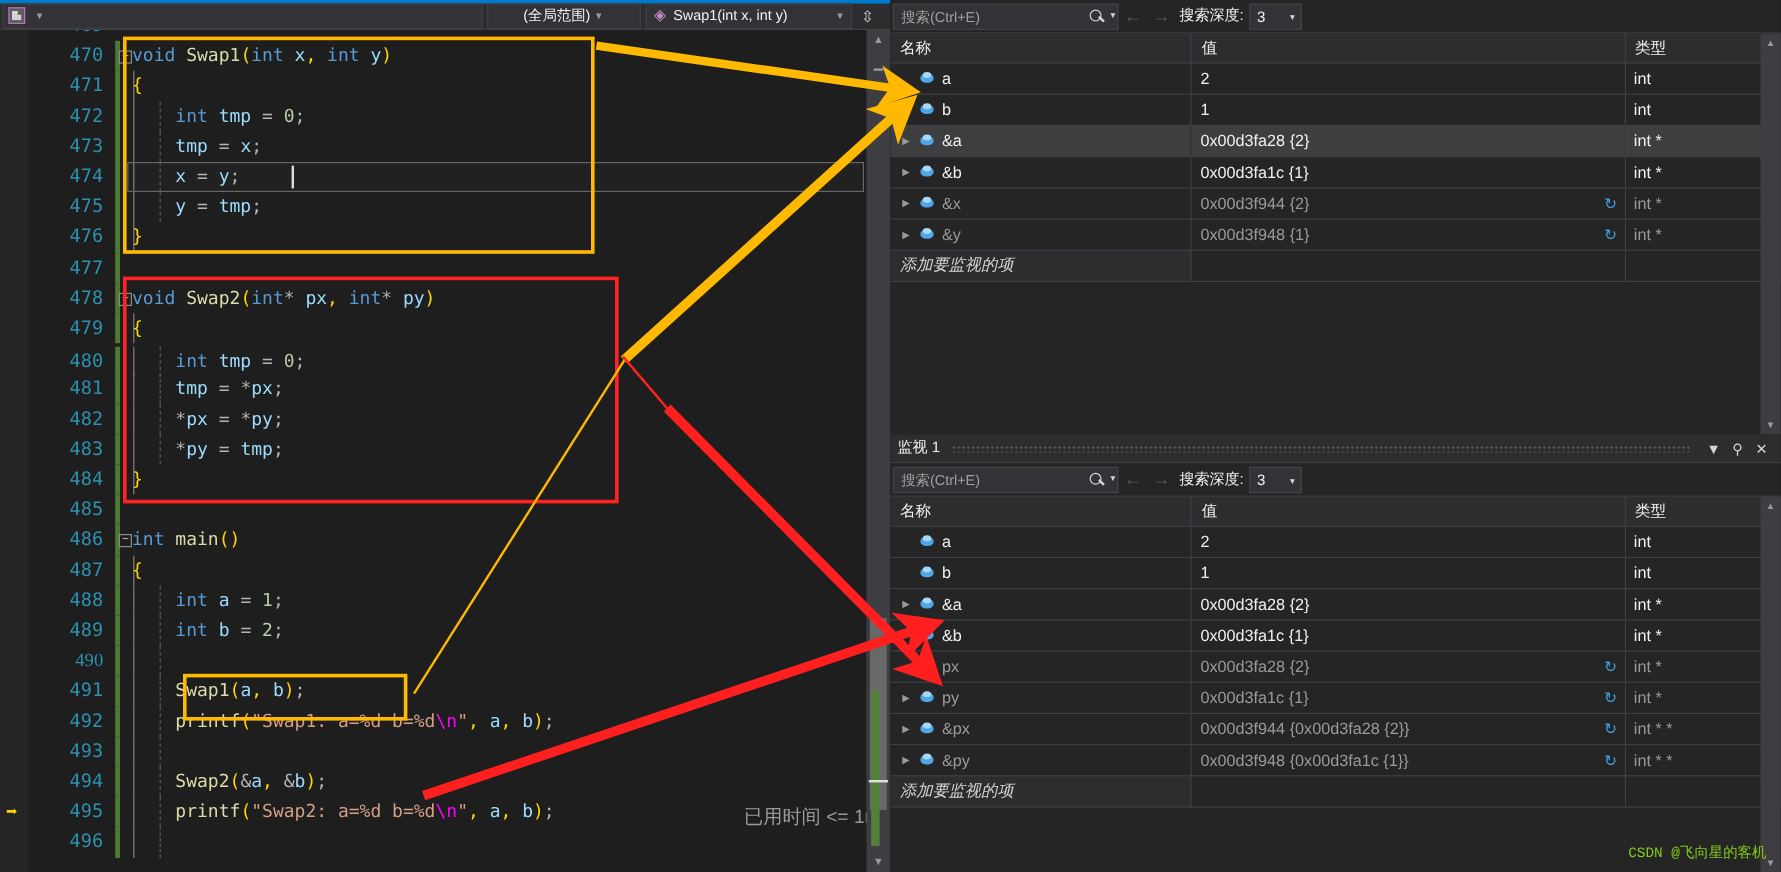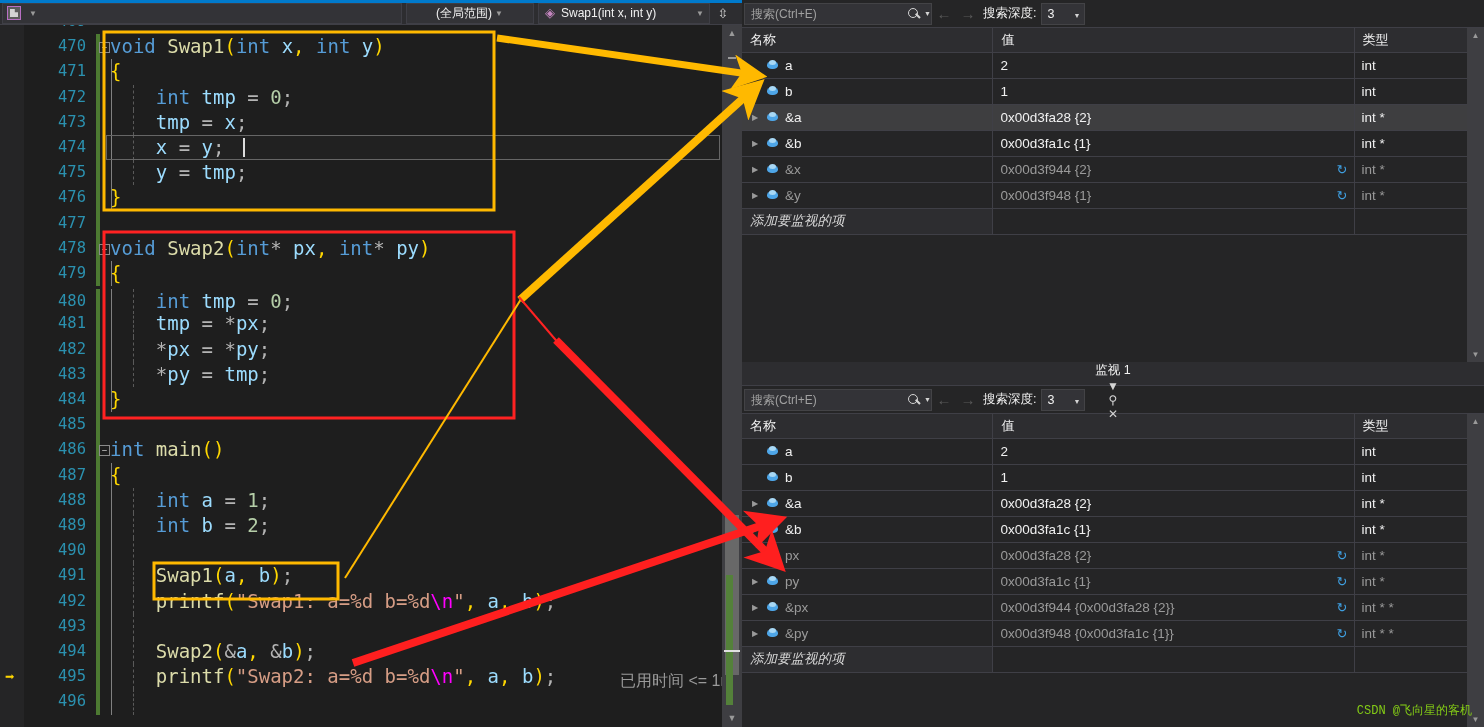--- a/index.html
+++ b/index.html
@@ -70,21 +70,21 @@
     white-space: pre; line-height: 25.2px;
   }
   .ln {
     position: absolute; left: 24px; width: 62px; text-align: right;
     color: #2b91af; font-size: 15.5px;
   }
   .changebar {
     position: absolute; left: 96px; width: 4px; height: 25.2px; background: #4d7a32;
   }
   .codetext {
-    position: absolute; left: 110px; color: #dcdcdc; font-size: 19px;
+    position: absolute; left: 110px; color: #dcdcdc; font-size: 15px;
   }
   
   .kw   { color: #569cd6; }
   .fn   { color: #dcdcaa; }
   .par  { color: #ffd700; }
   .num  { color: #b5cea8; }
   .str  { color: #d69d85; }
   .esc  { color: #ff00ff; }
   .var  { color: #9cdcfe; }
   .op   { color: #b4b4b4; }
@@ -142,21 +142,21 @@
   }
 
   
   .watch-pane { position: absolute; background: #252526; }
   #watch-top    { left: 742px; top: 0;   width: 742px; height: 362px; }
   #watch-bottom { left: 742px; top: 362px; width: 742px; height: 365px; }
 
   .pane-title {
     position: relative; height: 24px; background: #2d2d30;
     display: flex; align-items: center; padding: 0 6px;
-    color: #f1f1f1; font-size: 12.5px; border-bottom: 1px solid #3f3f46; flex-direction: column;
+    color: #f1f1f1; font-size: 12.5px; border-bottom: 1px solid #3f3f46;
   }
   .pane-title .dots {
     flex: 1; height: 6px; margin: 0 10px;
     background-image: radial-gradient(circle, #5a5a5a 1px, transparent 1px);
     background-size: 4px 4px;
   }
   .pane-title .ti {
     width: 20px; text-align: center; color: #d4d4d4; font-size: 12px; cursor: default;
   }
 
@@ -310,21 +310,21 @@
           <div class="code-line" style="top: 264px;"><span class="ln">480</span><div class="changebar"></div><div class="brace-bar"></div><div class="indent-guide" style="left:133px;"></div><span class="codetext">    <span class="kw">int</span> <span class="var">tmp</span> <span class="op">=</span> <span class="num">0</span><span class="op">;</span></span></div>
           <div class="code-line" style="top: 286.4px;"><span class="ln">481</span><div class="changebar"></div><div class="brace-bar"></div><div class="indent-guide" style="left:133px;"></div><span class="codetext">    <span class="var">tmp</span> <span class="op">=</span> <span class="op">*</span><span class="var">px</span><span class="op">;</span></span></div>
           <div class="code-line" style="top: 311.6px;"><span class="ln">482</span><div class="changebar"></div><div class="brace-bar"></div><div class="indent-guide" style="left:133px;"></div><span class="codetext">    <span class="op">*</span><span class="var">px</span> <span class="op">=</span> <span class="op">*</span><span class="var">py</span><span class="op">;</span></span></div>
           <div class="code-line" style="top: 336.8px;"><span class="ln">483</span><div class="changebar"></div><div class="brace-bar"></div><div class="indent-guide" style="left:133px;"></div><span class="codetext">    <span class="op">*</span><span class="var">py</span> <span class="op">=</span> <span class="var">tmp</span><span class="op">;</span></span></div>
           <div class="code-line" style="top: 362px;"><span class="ln">484</span><div class="changebar"></div><div class="brace-bar"></div><span class="codetext"><span class="par">}</span></span></div>
           <div class="code-line" style="top: 387.2px;"><span class="ln">485</span><div class="changebar"></div><span class="codetext"></span></div>
           <div class="code-line" style="top: 412.4px;"><span class="ln">486</span><div class="changebar"></div><div class="collapse-box">−</div><span class="codetext"><span class="kw">int</span> <span class="fn">main</span><span class="par">(</span><span class="par">)</span></span></div>
           <div class="code-line" style="top: 437.6px;"><span class="ln">487</span><div class="changebar"></div><div class="brace-bar"></div><span class="codetext"><span class="par">{</span></span></div>
           <div class="code-line" style="top: 462.8px;"><span class="ln">488</span><div class="changebar"></div><div class="brace-bar"></div><div class="indent-guide" style="left:133px;"></div><span class="codetext">    <span class="kw">int</span> <span class="var">a</span> <span class="op">=</span> <span class="num">1</span><span class="op">;</span></span></div>
           <div class="code-line" style="top: 488px;"><span class="ln">489</span><div class="changebar"></div><div class="brace-bar"></div><div class="indent-guide" style="left:133px;"></div><span class="codetext">    <span class="kw">int</span> <span class="var">b</span> <span class="op">=</span> <span class="num">2</span><span class="op">;</span></span></div>
-          <div class="code-line" style="top: 513.2px;"><span class="ln">490</span><div class="changebar"></div><div class="brace-bar"></div><div class="indent-guide" style="left:133px;"></div><span class="codetext"></span></div>
+          <div class="code-line" style="top: 513.2px; font-family: Liberation Serif, serif;"><span class="ln">490</span><div class="changebar"></div><div class="brace-bar"></div><div class="indent-guide" style="left:133px;"></div><span class="codetext"></span></div>
           <div class="code-line" style="top: 538.4px;"><span class="ln">491</span><div class="changebar"></div><div class="brace-bar"></div><div class="indent-guide" style="left:133px;"></div><span class="codetext">    <span class="fn">Swap1</span><span class="par">(</span><span class="var">a</span><span class="par">,</span> <span class="var">b</span><span class="par">)</span><span class="op">;</span></span></div>
           <div class="code-line" style="top: 563.6px;"><span class="ln">492</span><div class="changebar"></div><div class="brace-bar"></div><div class="indent-guide" style="left:133px;"></div><span class="codetext">    <span class="fn">printf</span><span class="par">(</span><span class="str">"Swap1: a=%d b=%d</span><span class="esc">\n</span><span class="str">"</span><span class="par">,</span> <span class="var">a</span><span class="par">,</span> <span class="var">b</span><span class="par">)</span><span class="op">;</span></span></div>
           <div class="code-line" style="top: 588.8px;"><span class="ln">493</span><div class="changebar"></div><div class="brace-bar"></div><div class="indent-guide" style="left:133px;"></div><span class="codetext"></span></div>
           <div class="code-line" style="top: 614px;"><span class="ln">494</span><div class="changebar"></div><div class="brace-bar"></div><div class="indent-guide" style="left:133px;"></div><span class="codetext">    <span class="fn">Swap2</span><span class="par">(</span><span class="op">&amp;</span><span class="var">a</span><span class="par">,</span> <span class="op">&amp;</span><span class="var">b</span><span class="par">)</span><span class="op">;</span></span></div>
           <div class="code-line" style="top: 639.2px;"><span class="ln">495</span><div class="changebar"></div><div class="brace-bar"></div><div class="indent-guide" style="left:133px;"></div><span class="codetext">    <span class="fn">printf</span><span class="par">(</span><span class="str">"Swap2: a=%d b=%d</span><span class="esc">\n</span><span class="str">"</span><span class="par">,</span> <span class="var">a</span><span class="par">,</span> <span class="var">b</span><span class="par">)</span><span class="op">;</span></span></div>
           <div class="code-line" style="top: 664.4px;"><span class="ln">496</span><div class="changebar"></div><div class="brace-bar"></div><div class="indent-guide" style="left:133px;"></div><span class="codetext"></span></div>
         </div>
       <div id="exec-arrow" style="top: 644.2px;">➡</div>
       <div id="elapsed-note" style="top: 646.2px; left: 620px;">已用时间 &lt;= 1ms</div>
     </div>

